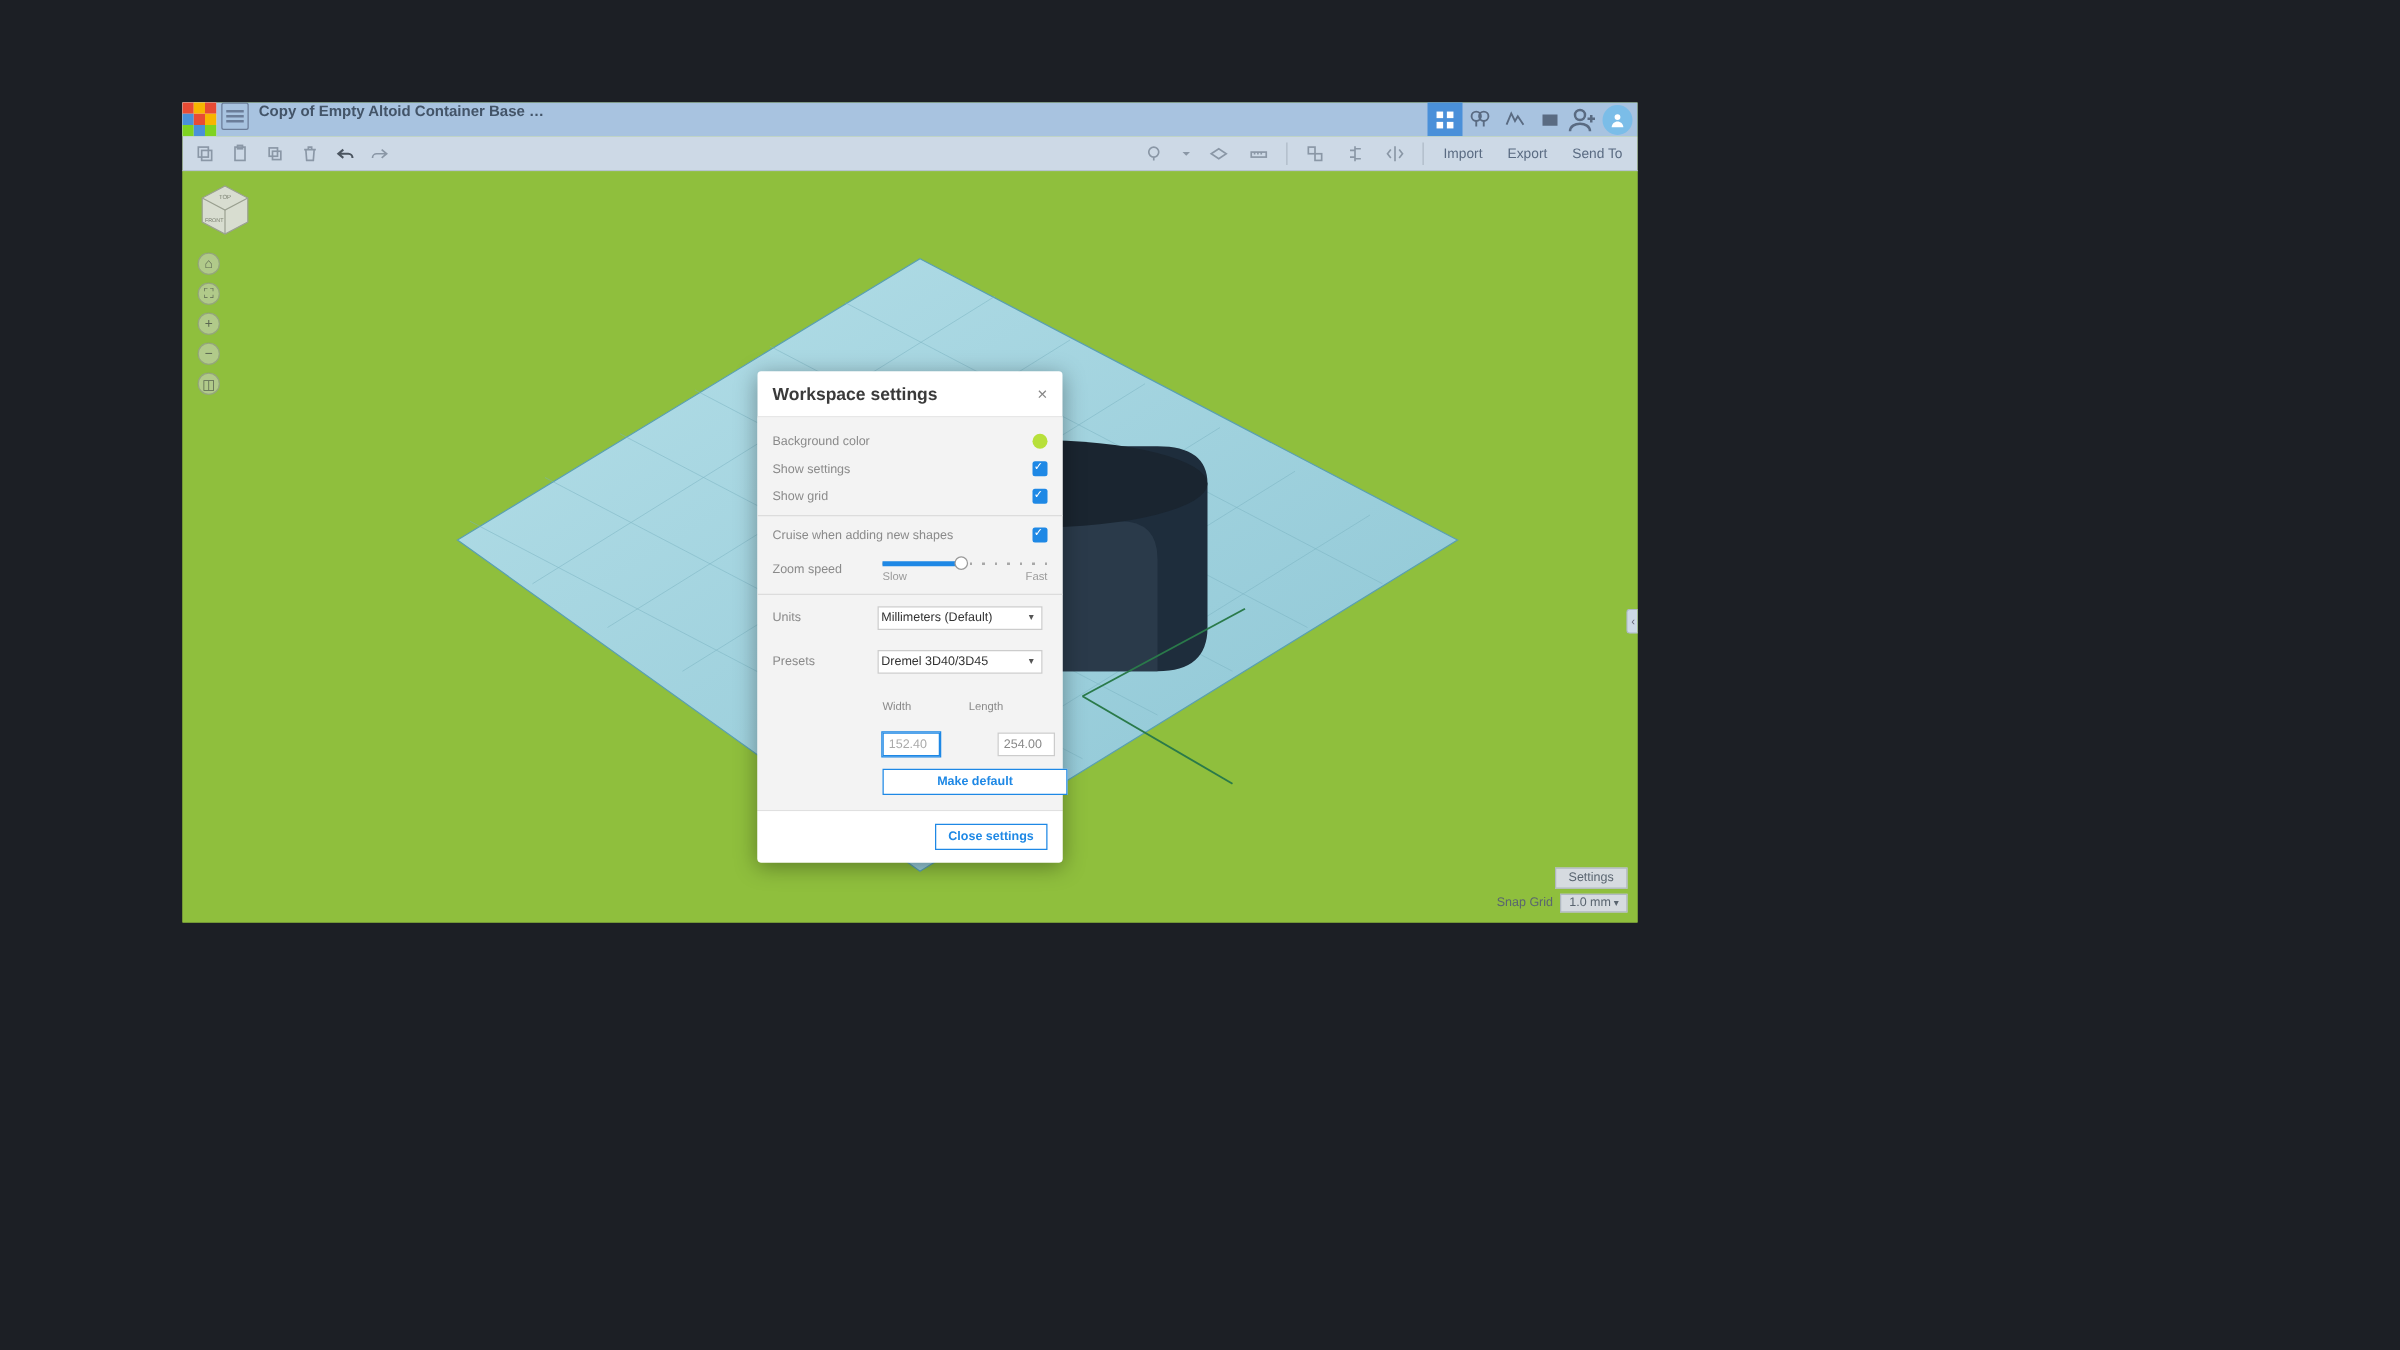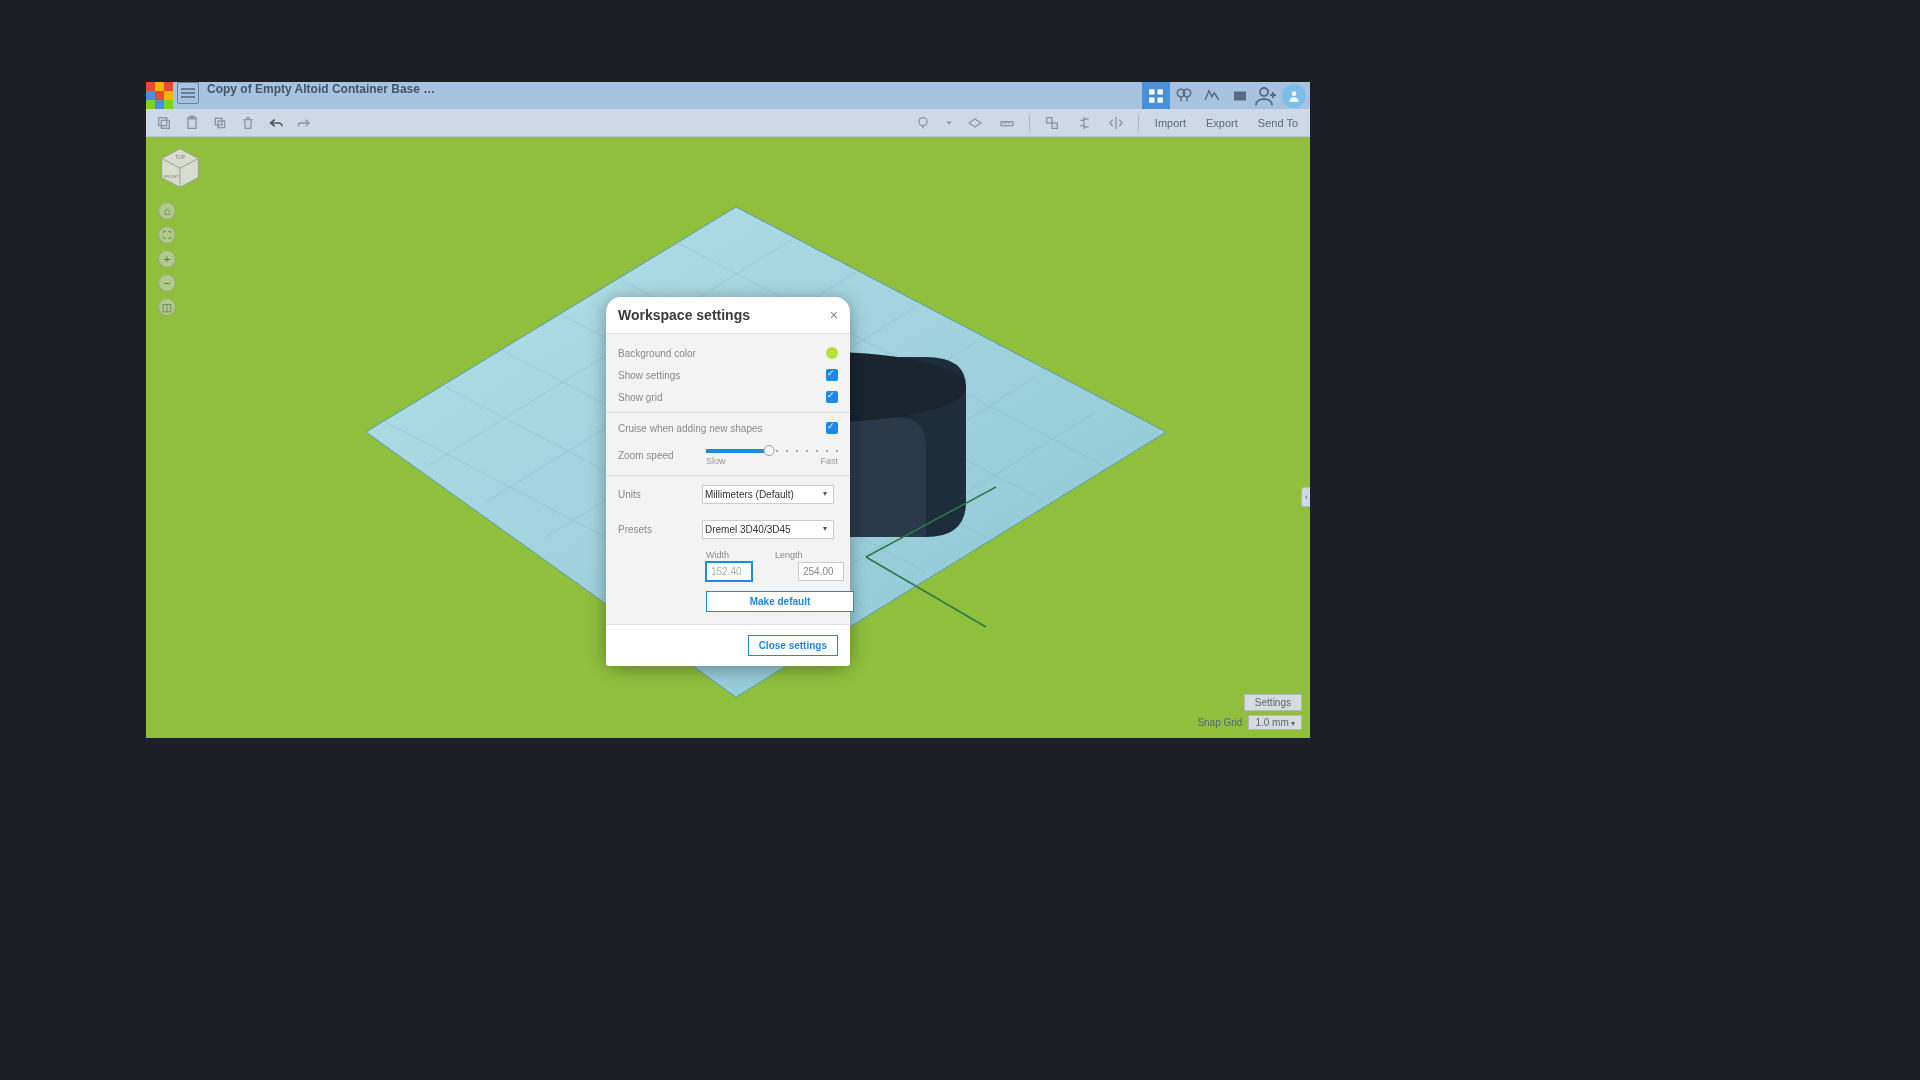--- a/index.html
+++ b/index.html
@@ -42,41 +42,41 @@
 .workplane-svg { position:absolute; left:160px; top:60px; width:870px; height:540px; }
 
 
 .br-panel { position:absolute; right:8px; bottom:8px; display:flex; flex-direction:column; align-items:flex-end; gap:4px; }
 .settings-btn { background:#d6dbe0; border:1px solid #b0b8c0; font-size:10px; padding:2px 10px; color:#5a6570; cursor:pointer; }
 .snap-row { display:flex; align-items:center; gap:6px; font-size:10px; color:#5a6570;justify-content:flex-end; }
 .snap-sel { background:#d6dbe0; border:1px solid #b0b8c0; padding:1px 6px; font-size:10px; color:#5a6570; }
 .snap-sel::after { content:" ▾"; font-size:8px; }
 
 
-.modal { position:absolute; left:460px; top:160px; width:244px; background:#fff; border-radius:15px; box-shadow:0 3px 18px rgba(0,0,0,0.35); }
+.modal { position:absolute; left:460px; top:160px; width:244px; background:#fff; border-radius:3px; box-shadow:0 3px 18px rgba(0,0,0,0.35); }
 .modal-head { padding:10px 12px; display:flex; align-items:center; border-bottom:1px solid #e0e0e0; }
 .modal-title { font-size:14px; font-weight:700; color:#3a3a3a; }
 .modal-close { margin-left:auto; color:#888; font-size:14px; cursor:pointer; }
 .modal-body { background:#f3f3f3; padding:8px 12px 12px; }
 .row { display:flex; align-items:center; font-size:10px; color:#8a8a8a; padding:5px 0; }
 .row .lab { flex:1; }
 .color-swatch { width:12px; height:12px; border-radius:50%; background:#b7e03a; }
 .chk { width:12px; height:12px; background:#1e88e5; border-radius:2px; position:relative; }
 .chk::after { content:"✓"; color:#fff; font-size:9px; position:absolute; left:1px; top:-1px; }
 .sep { height:1px; background:#dcdcdc; margin:4px -12px; }
 .slider-wrap { width:132px; }
 .slider-track { height:2px; background:repeating-linear-gradient(90deg,#a8a8a8 0 2px, transparent 2px 10px); position:relative; margin-top:6px; }
 .slider-fill { position:absolute; left:0; top:-1px; height:4px; background:#1e88e5; width:48%; }
 .slider-thumb { position:absolute; left:48%; top:-5px; width:11px; height:11px; border-radius:50%; background:#fff; border:1px solid #999; transform:translateX(-50%); }
 .slider-labs { display:flex; justify-content:space-between; font-size:9px; color:#9a9a9a; margin-top:4px; }
 .sel { width:132px; border:1px solid #ccc; background:#fff; font-size:10px; padding:3px 2px; color:#333; position:relative; }
 .sel::after { content:"▾"; position:absolute; right:6px; top:3px; font-size:8px; color:#555; }
 .dim-row { display:flex; gap:46px; margin-left:88px; }
 .dim-lab { font-size:9px; color:#8a8a8a; }
-.dim-inputs { display:flex; gap:46px; margin-left:88px; margin-top:2px; }
+.dim-inputs { display:flex; gap:46px; margin-left:88px; margin-top:16px; }
 .dim-inp { width:46px; border:1px solid #ccc; padding:3px 4px; font-size:10px; color:#888; }
 .dim-inp.active { border-color:#1e88e5; box-shadow:0 0 0 1px #1e88e5; color:#aaa; }
 .full-btn { display:block; width:148px; margin-left:88px; margin-top:10px; border:1px solid #1e88e5; color:#1e88e5; background:#fff; font-size:10px; padding:4px 0; font-weight:600; text-align:center; cursor:pointer; }
 .modal-foot { padding:10px 12px; display:flex; justify-content:flex-end; border-top:1px solid #e0e0e0; background:#fff; border-radius:0 0 3px 3px; }
 .close-btn { border:1px solid #1e88e5; color:#1e88e5; background:#fff; font-size:10px; padding:4px 10px; font-weight:600; cursor:pointer; }
 
 .panel-handle { position:absolute; right:-1px; top:350px; width:10px; height:20px; background:#cdd9e6; border:1px solid #adb9c6; border-right:none; border-radius:3px 0 0 3px; display:flex; align-items:center; justify-content:center; font-size:9px; color:#667; }
 </style>
 </head>
 <body>
@@ -323,21 +323,21 @@
         </div>
         <div class="sep"></div>
         <div class="row">
           <span class="lab" style="flex:0 0 84px">Units</span>
           <div class="sel">Millimeters (Default)</div>
         </div>
         <div class="row" style="margin-top:6px">
           <span class="lab" style="flex:0 0 84px">Presets</span>
           <div class="sel">Dremel 3D40/3D45</div>
         </div>
-        <div class="dim-row" style="margin-top:6px">
+        <div class="dim-row" style="margin-top:16px">
           <span class="dim-lab">Width</span>
           <span class="dim-lab">Length</span>
         </div>
         <div class="dim-inputs">
           <input class="dim-inp active" value="152.40" style="">
           <input class="dim-inp" value="254.00" style="">
         </div>
         <div class="full-btn">Make default</div>
       </div>
       <div class="modal-foot">

